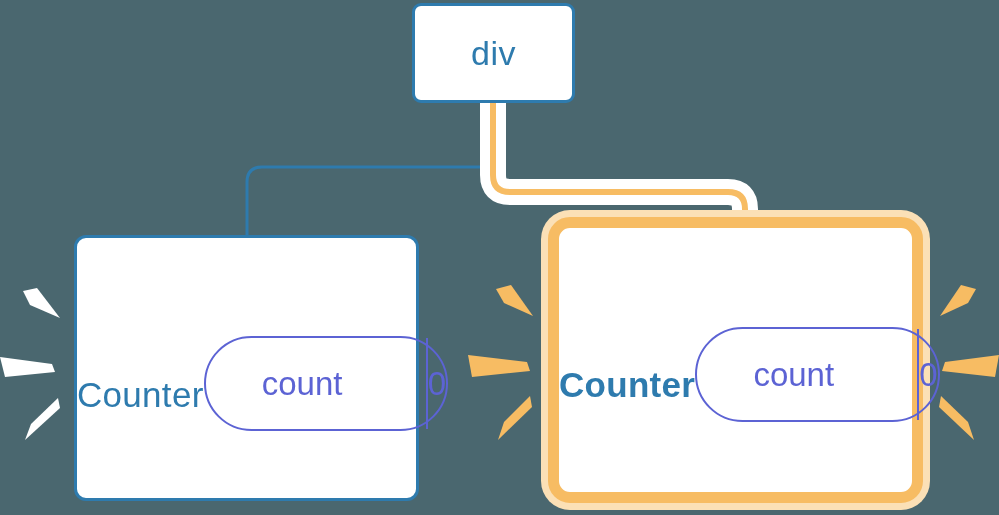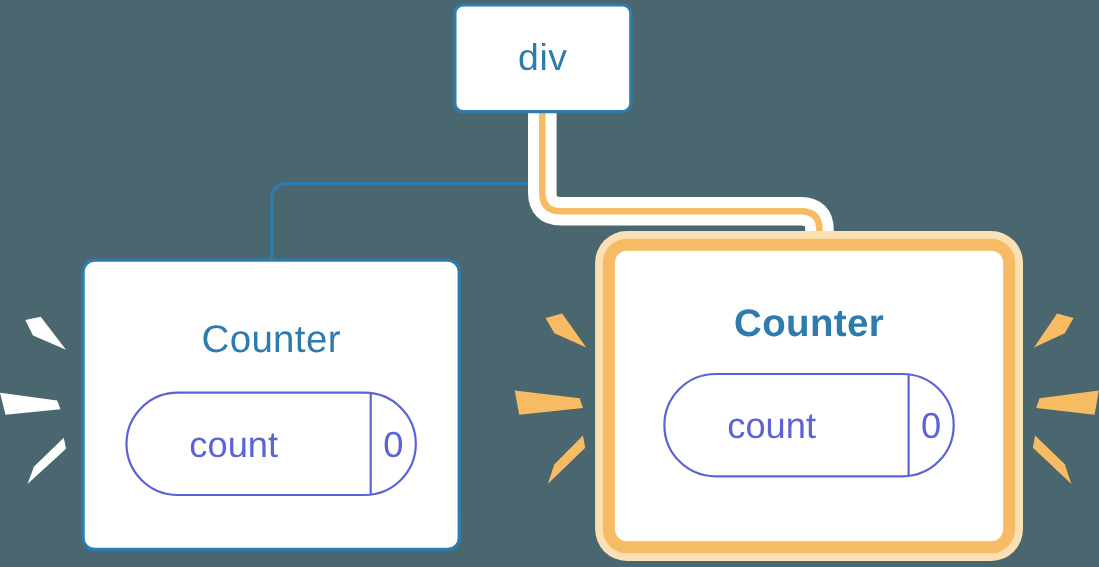--- a/index.html
+++ b/index.html
@@ -52,21 +52,21 @@
   }
   .div-label {
     font-size: 34px;
     color: #2e7bae;
     letter-spacing: 0.5px;
     line-height: 1;
   }
 
   .node-counter {
     display: flex;
-    flex-direction: column;
+    flex-direction: row;
     align-items: center;
     z-index: 5;
   }
 
   .counter-left {
     left: 74px;
     top: 235px;
     width: 345px;
     height: 266px;
     border: 3px solid #2e7bae;

